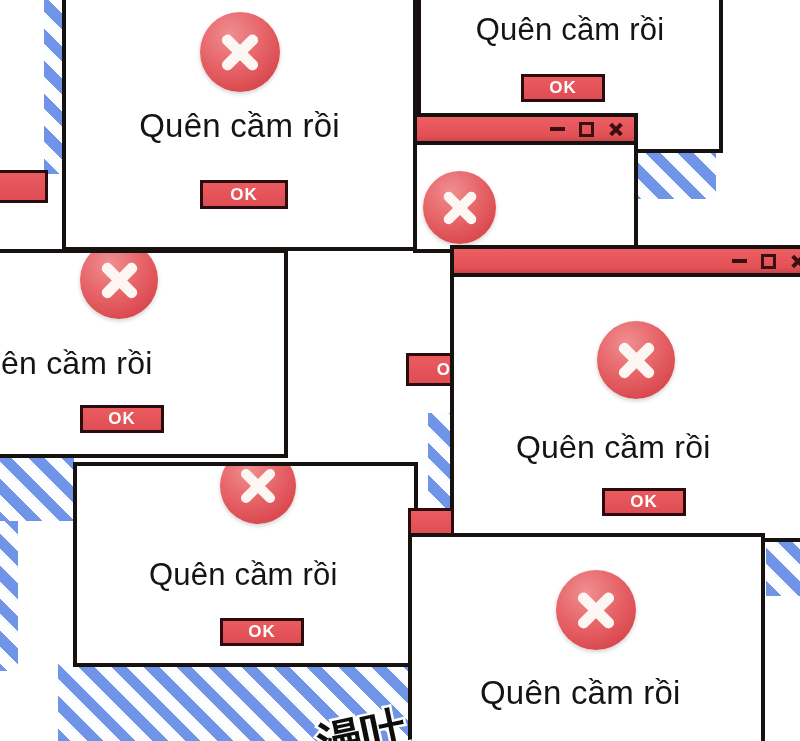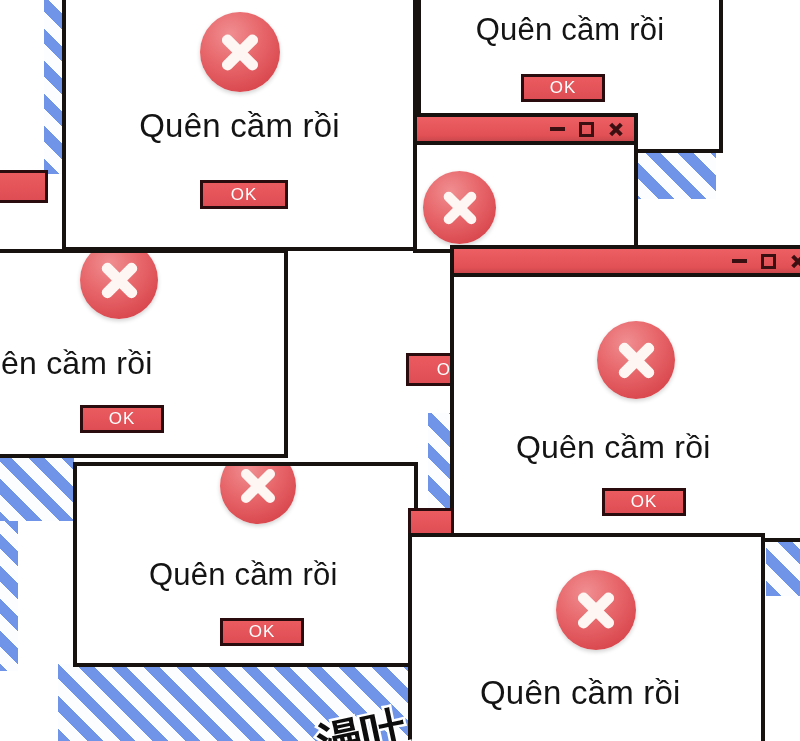--- a/index.html
+++ b/index.html
@@ -107,21 +107,21 @@
     white-space: nowrap;
     letter-spacing: 0.2px;
   }
 
   .okbtn {
     position: absolute;
     box-sizing: border-box;
     background: linear-gradient(#ea5b60, #de4d53);
     border: 3px solid #2a0c0e;
     color: #ffffff;
-    font-weight: normal;
+    font-weight: bold;
     display: flex;
     align-items: center;
     justify-content: center;
     letter-spacing: 1px;
   }
 
   
   .watermark {
     position: absolute;
     font-weight: bold;

